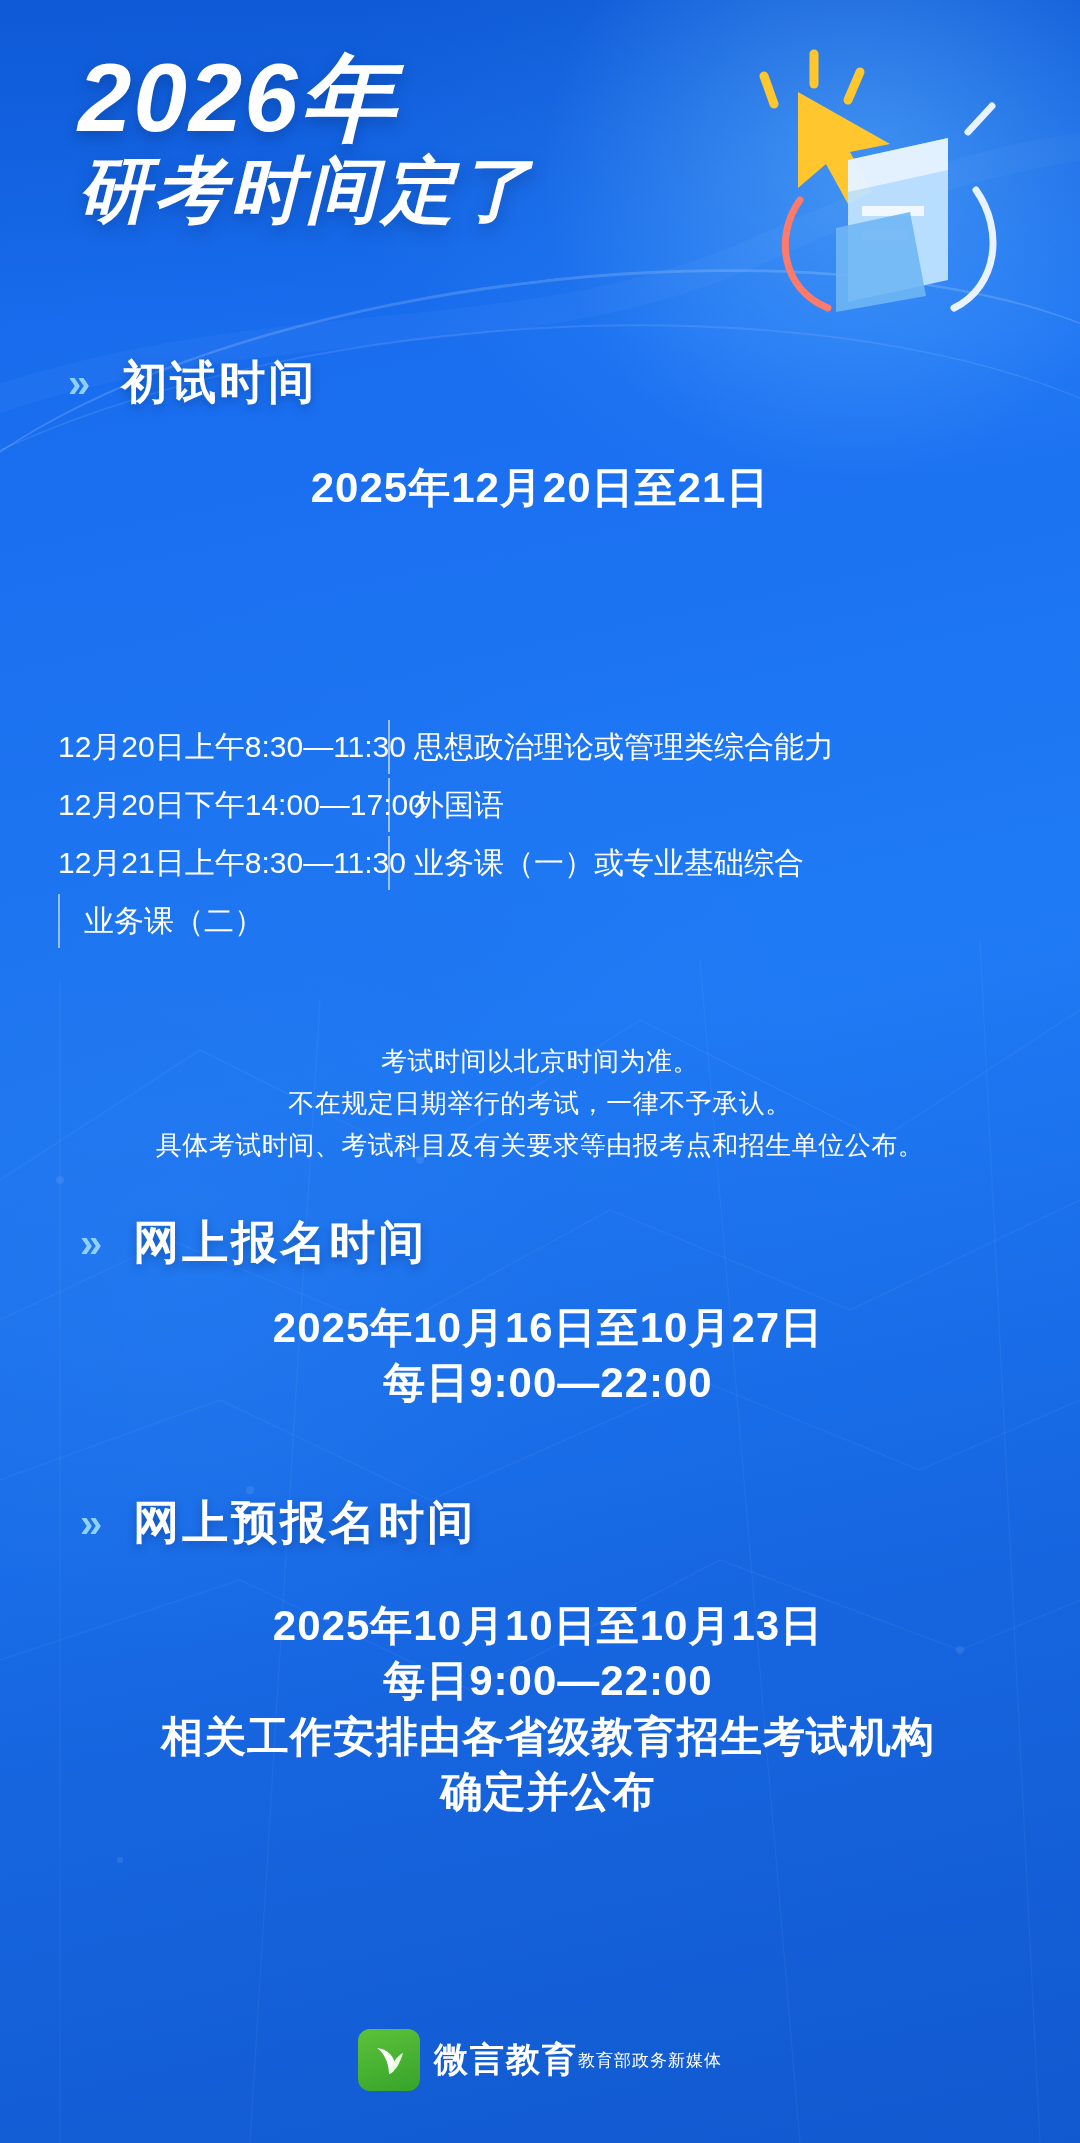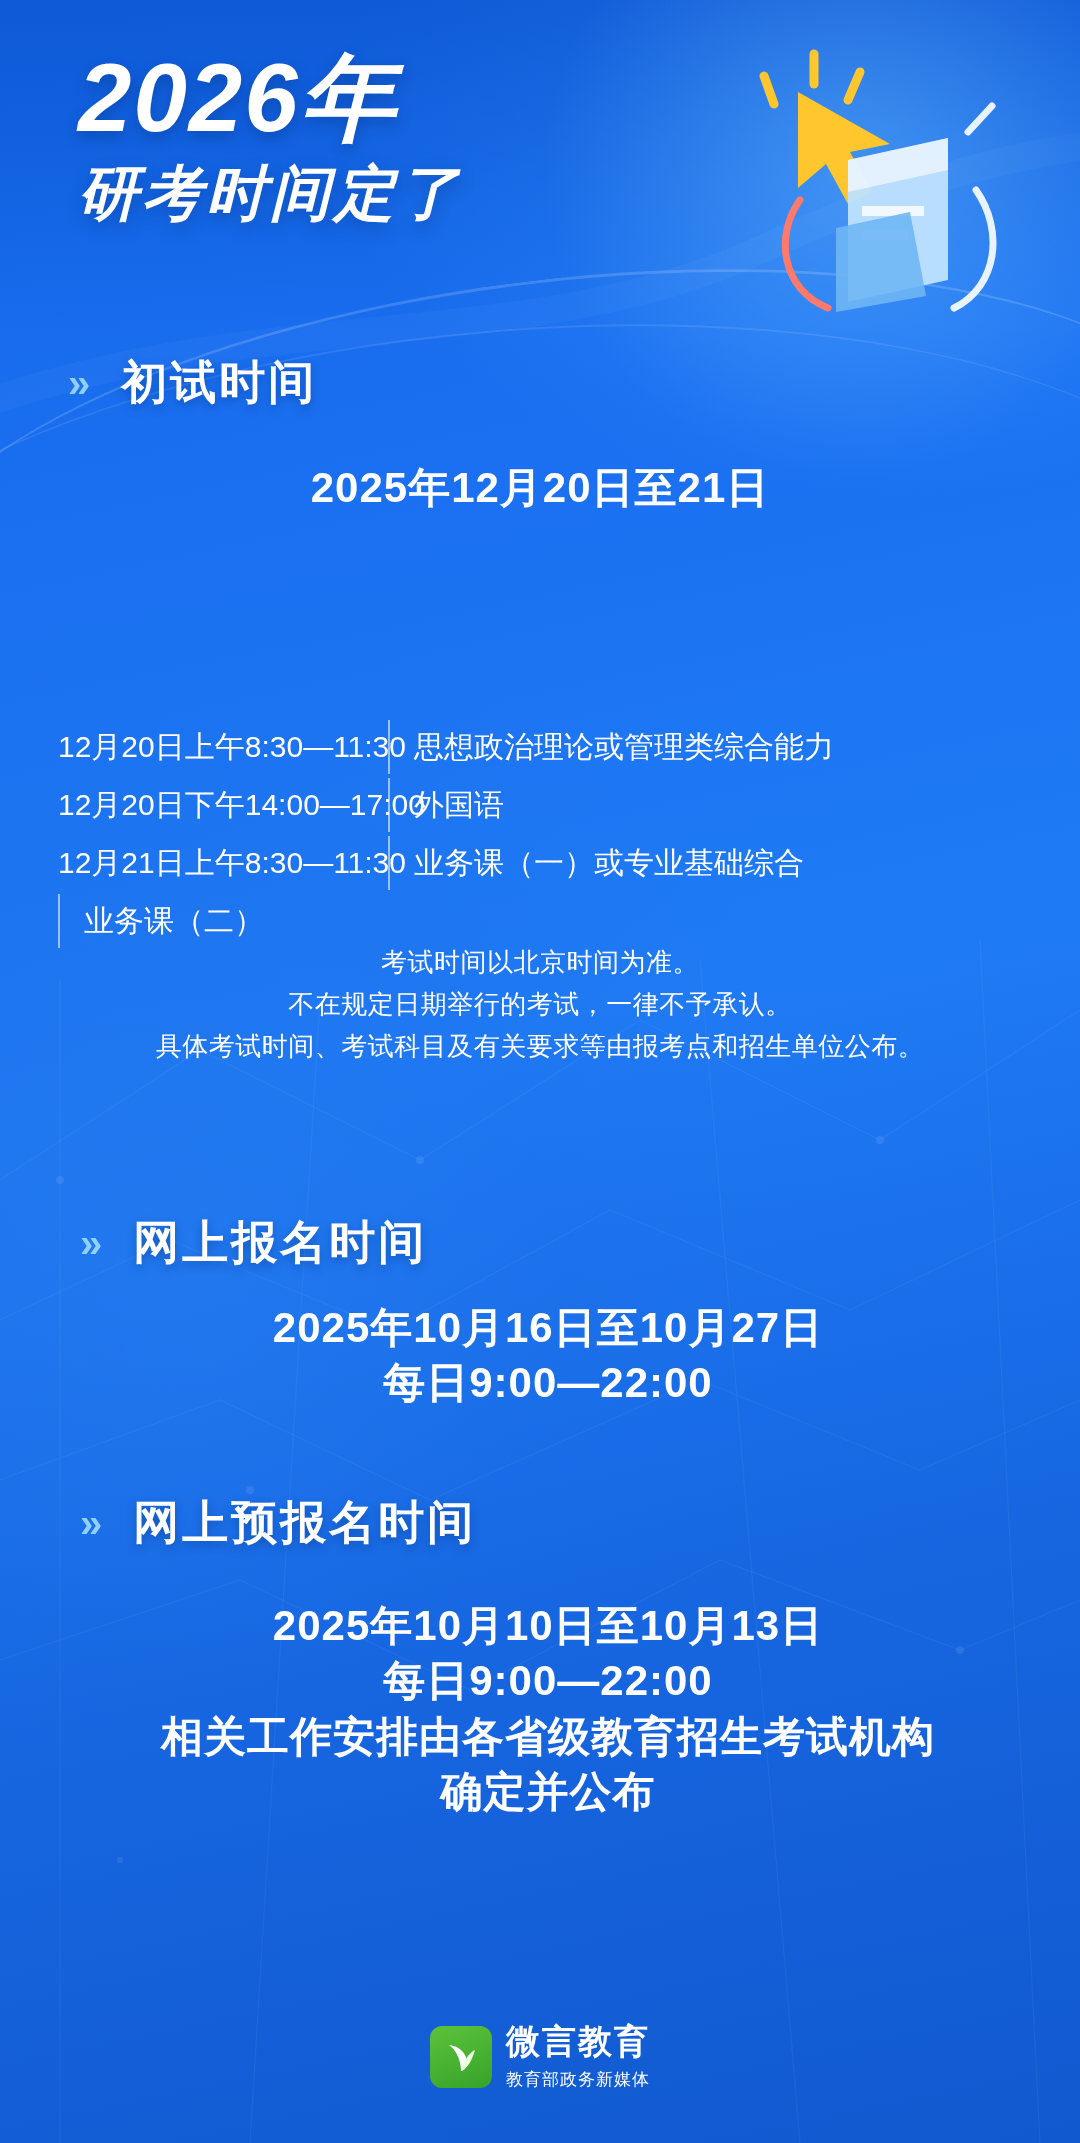--- a/index.html
+++ b/index.html
@@ -52,22 +52,21 @@
 
   
   .header { position:absolute; left:0; top:0; width:1080px; height:360px; }
   .title-wrap { position:absolute; left:78px; top:46px; }
   .title-1 {
     font-size:96px; font-weight:bold; color:#ffffff; letter-spacing:2px;
     line-height:1.08; font-style:italic;
     text-shadow:0 6px 14px rgba(4,40,110,0.35);
   }
   .title-2 {
-    margin-top:10px;
-    font-size:60px; font-weight:bold; color:#ffffff; letter-spacing:4px;
+    font-size:72px; font-weight:bold; color:#ffffff; letter-spacing:4px;
     line-height:1.12; font-style:italic;
     text-shadow:0 6px 16px rgba(4,40,110,0.35);
   }
   
   .illus { position:absolute; right:60px; top:40px; width:280px; height:300px; }
 
   
   .section-head {
     position:absolute; display:flex; align-items:center; gap:18px;
   }
@@ -95,38 +94,38 @@
   }
   .sched-div {
     width:2px; align-self:stretch; background:rgba(255,255,255,0.55);
     margin:2px 0;
   }
   .sched-right {
     padding-left:24px; font-size:30px; color:#ffffff; white-space:nowrap;
   }
 
   .notes {
-    position:absolute; left:0; top:941px; width:1080px; text-align:center;
+    position:absolute; left:0; top:1040px; width:1080px; text-align:center;
   }
   .notes p { font-size:26px; color:#ffffff; line-height:1.62; letter-spacing:0.5px; }
 
   .block-lines { position:absolute; width:1080px; text-align:center;padding-left:16px; }
   .block-lines div { font-size:42px; font-weight:bold; color:#ffffff; line-height:1.32; letter-spacing:1px; }
 
   
   .footer {
     position:absolute; left:0; bottom:52px; width:1080px;
     display:flex; justify-content:center; align-items:center; gap:14px;
   }
   .logo-mark {
     width:62px; height:62px; border-radius:12px;
     background:linear-gradient(160deg,#5cc23a 0%,#36a32a 100%);
     display:flex; align-items:center; justify-content:center;
   }
-  .logo-text { display:flex; flex-direction:column; justify-content:center; }
+  .logo-text { display:flex; flex-direction:row; justify-content:center; }
   .logo-main { font-size:34px; font-weight:bold; color:#ffffff; letter-spacing:2px; line-height:1.1; }
   .logo-sub { font-size:17px; color:#ffffff; letter-spacing:1px; margin-top:8px; }
 </style>
 </head>
 <body>
 
 <div class="poster">
 
   <div class="deco headband"></div>
   <div class="deco glow-top"></div>

